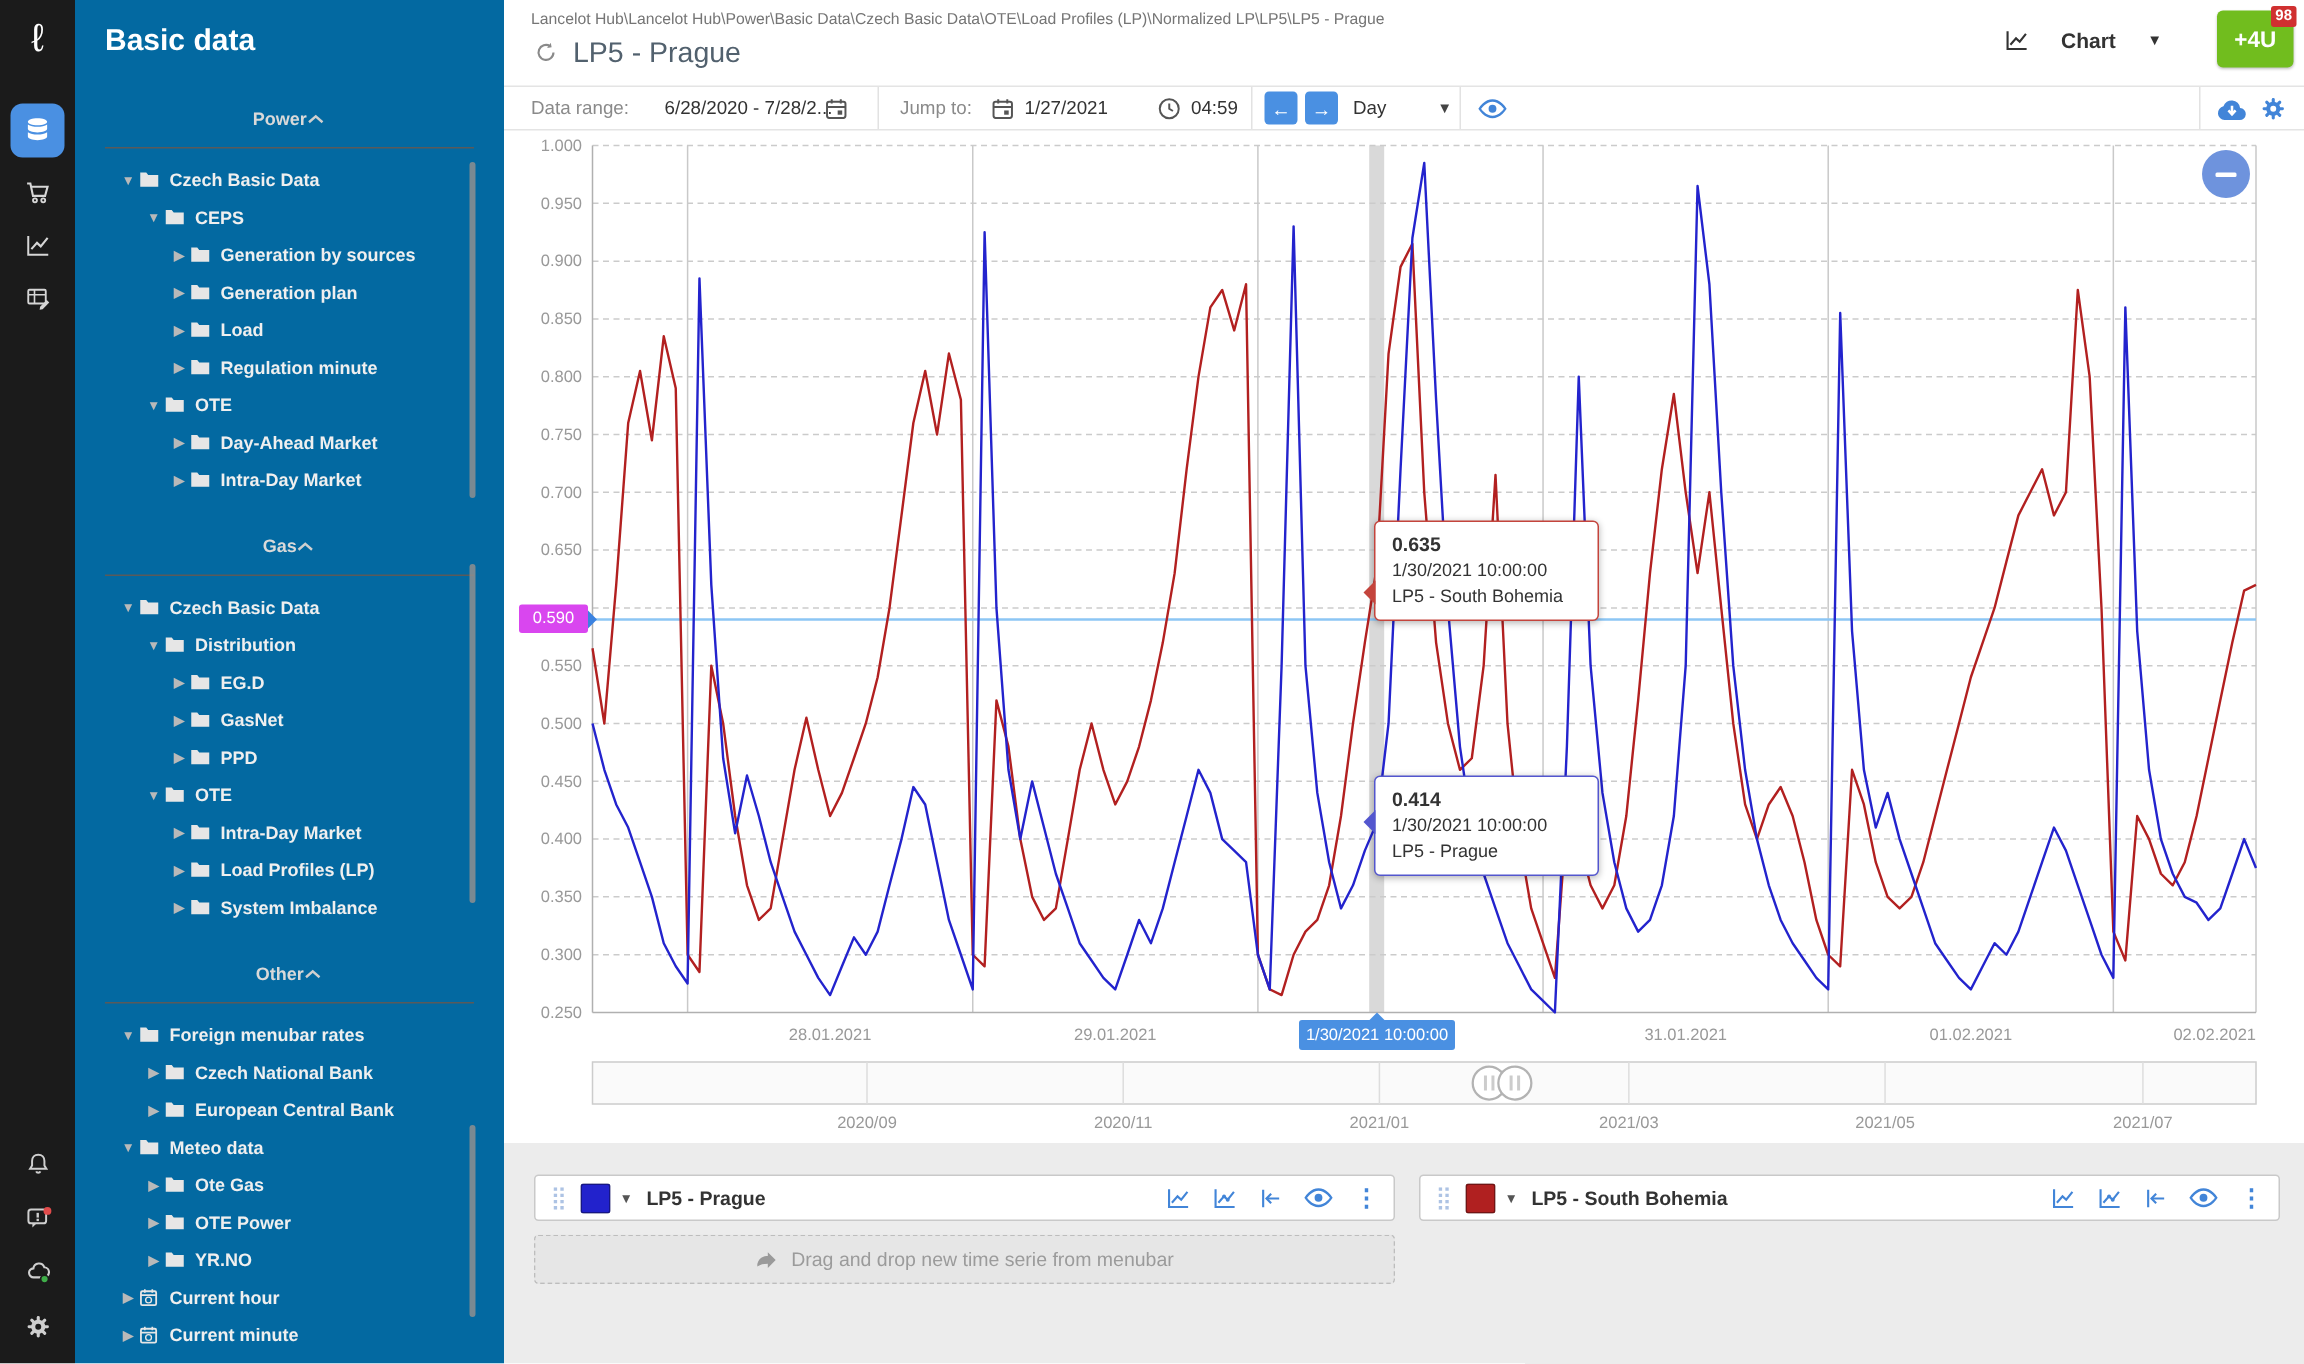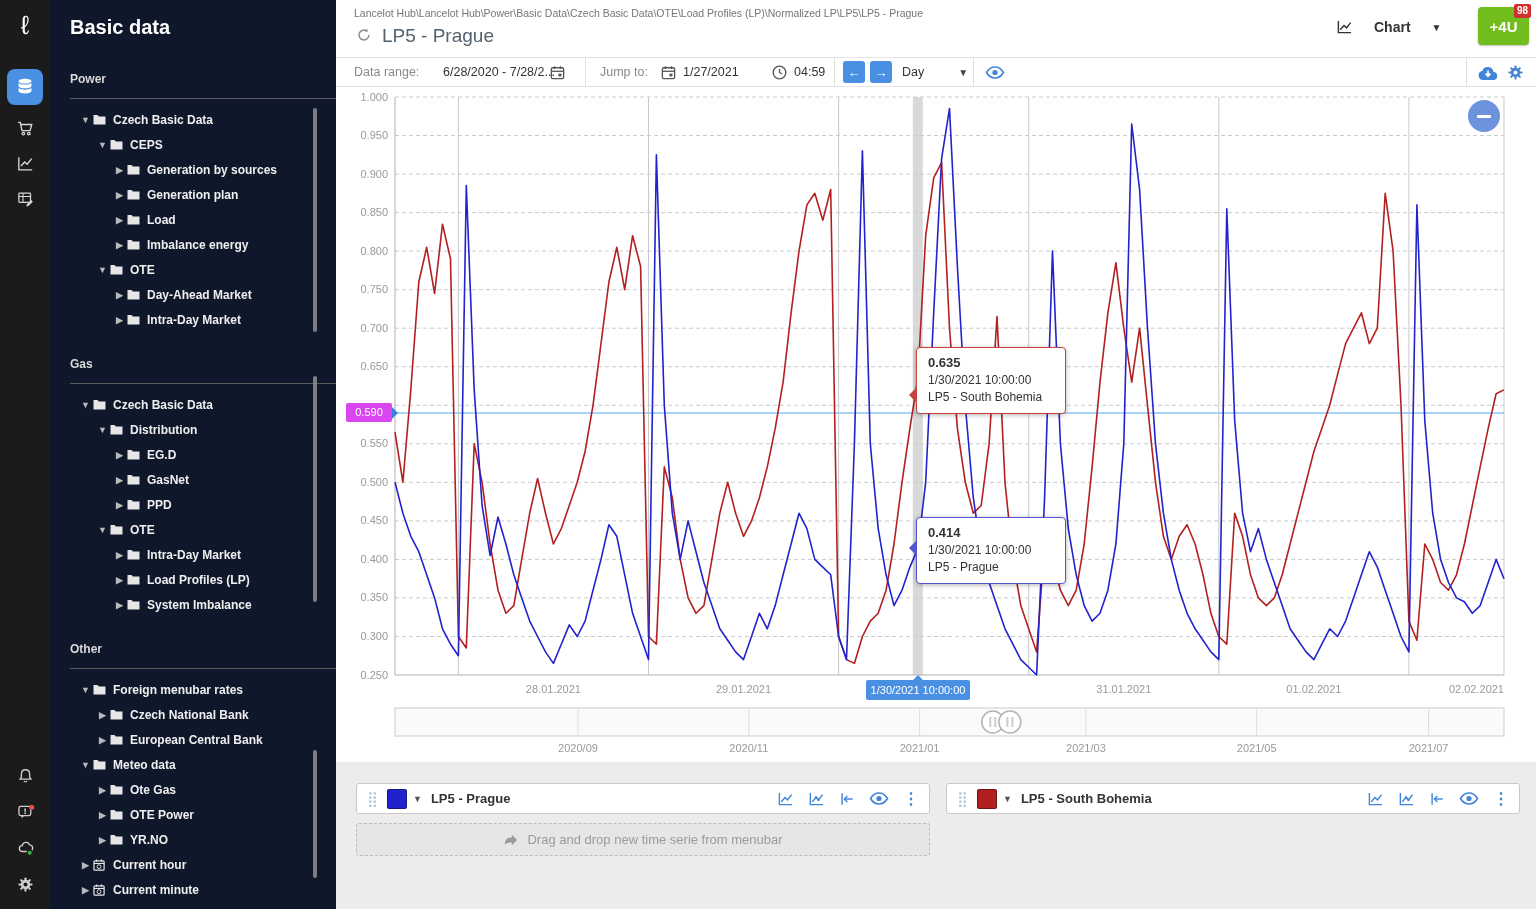--- a/index.html
+++ b/index.html
@@ -6,23 +6,23 @@
   body { font-family:"Liberation Sans", sans-serif; background:#fff; }
   #root { position:relative; width:1536px; height:909px; overflow:hidden; background:#fff; }
 
   
   .rail { position:absolute; left:0; top:0; width:50px; height:909px; background:#1b1b1b; z-index:5; }
   .rail-logo { position:absolute; left:0; top:10px; width:50px; text-align:center; color:#fff; font-size:26px; }
   .rail-btn { position:absolute; left:7px; width:36px; height:36px; display:flex; align-items:center; justify-content:center; border-radius:8px; }
   .rail-btn.active { background:#4a90e2; }
 
   
-  .sidebar { position:absolute; left:50px; top:0; width:344px; height:909px; background:#0f172a; overflow:hidden; }
+  .sidebar { position:absolute; left:50px; top:0; width:286px; height:909px; background:#0369a1; overflow:hidden; }
   .side-title { padding:16px 20px 12px; font-size:20px; font-weight:bold; color:#fff; }
-  .sec-head { display:flex; align-items:center; justify-content:space-between; padding:0 22px 0 20px; height:26px; margin-top:15px; cursor:pointer; }
+  .sec-head { display:flex; align-items:center; justify-content:center; padding:0 22px 0 20px; height:26px; margin-top:15px; cursor:pointer; }
   .sec-label { font-size:12px; font-weight:bold; color:#d9d9d9; }
   .sec hr { border:none; border-top:1px solid #5a5a5a; margin:6px 20px 0; }
   .tree { padding:8px 0 4px; position:relative; }
   .titem { display:flex; align-items:center; height:25px; color:#efefef; font-size:12px; font-weight:bold; cursor:pointer; }
   .titem .caret { width:15px; color:#b9b9b9; font-size:9px; text-align:center; flex:0 0 15px; }
   .titem .fico { margin-right:7px; display:flex; flex:0 0 auto; }
   .scroll-thumb { position:absolute; width:4px; border-radius:2px; background:#8f8f8f; opacity:.85; left:263px; }
 
   
   .main { position:absolute; left:336px; top:0; width:1412px; height:909px; background:#fff; }
@@ -213,21 +213,21 @@
               </span>
               <span>Load</span>
             </div>
             <div class="titem" style="padding-left:62px">
               <span class="caret">▶</span>
               <span class="fico">
                 <svg width="13" height="11" viewBox="0 0 13 11">
                   <path d="M0.5 1h4l1.3 1.6h6.7v7.9H.5z" fill="#e6e6e6"></path>
                 </svg>
               </span>
-              <span>Imbalance energy</span>
+              <span>Regulation minute</span>
             </div>
             <div class="titem" style="padding-left:45px">
               <span class="caret">▼</span>
               <span class="fico">
                 <svg width="13" height="11" viewBox="0 0 13 11">
                   <path d="M0.5 1h4l1.3 1.6h6.7v7.9H.5z" fill="#e6e6e6"></path>
                 </svg>
               </span>
               <span>OTE</span>
             </div>

